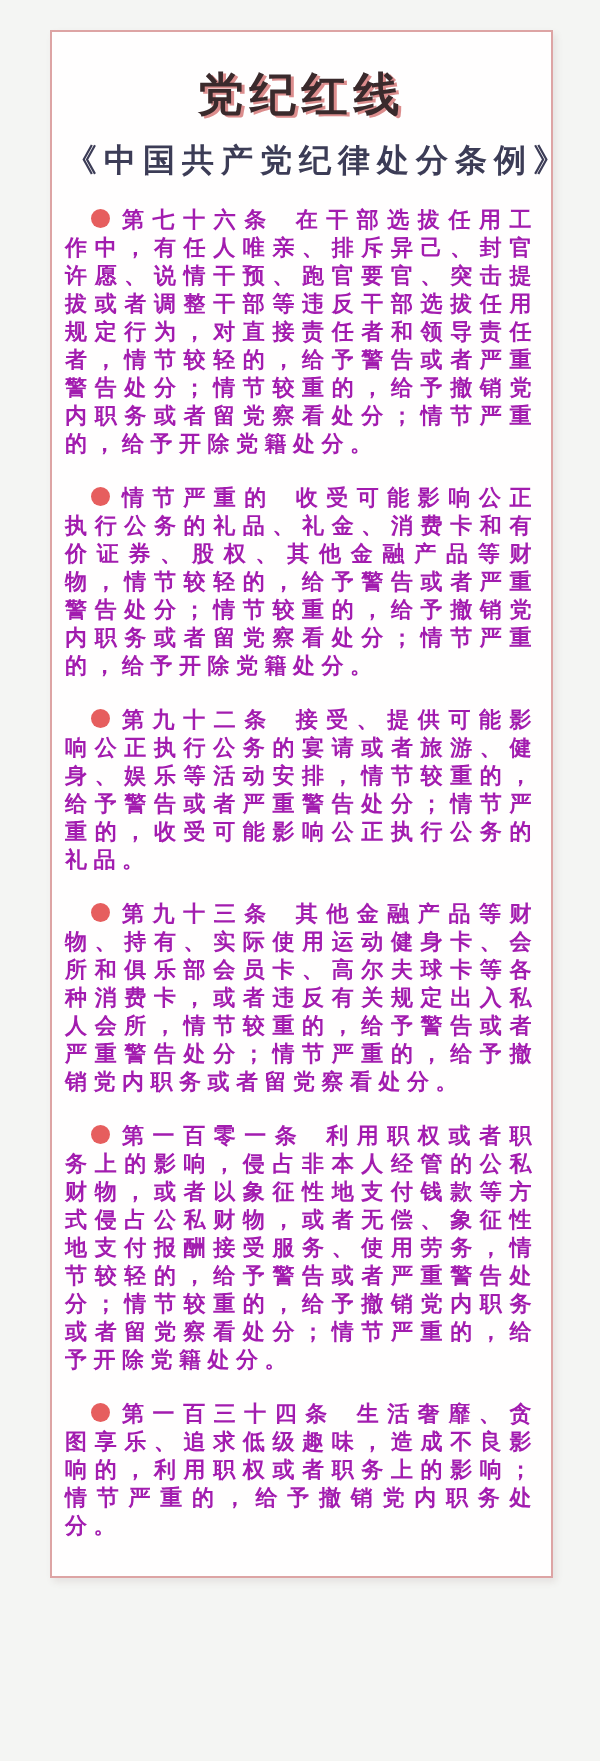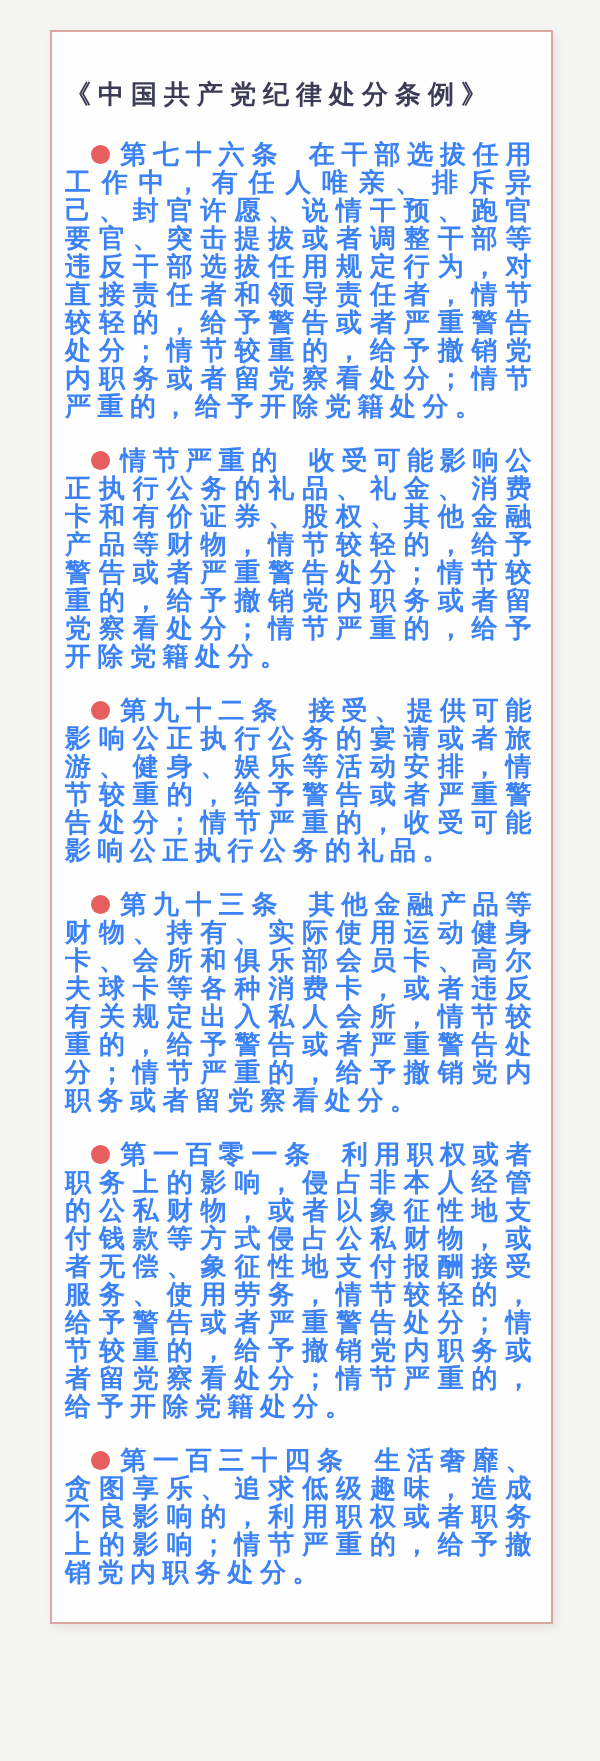--- a/index.html
+++ b/index.html
@@ -29,38 +29,38 @@
     text-align: center;
     font-size: 46px;
     line-height: 52px;
     font-weight: 900;
     letter-spacing: 6px;
     color: #3a2a2c;
     text-shadow: 3px 2px 0 #dc8d8d;
   }
   .subtitle {
     margin-top: 24px;
-    text-align: left;
-    font-size: 26px;
+    text-align: right;
+    font-size: 32px;
     line-height: 32px;
     font-weight: 700;
     letter-spacing: 7px;
     color: #3c3c56;
     white-space: nowrap;
   }
   .articles {
     margin-top: 30px;
   }
   .article {
     margin: 0 0 26px 0;
-    font-size: 26px;
+    font-size: 22px;
     line-height: 28px;
     font-weight: 700;
     letter-spacing: 6.5px;
-    color: #3b82f6;
+    color: #a21caf;
     text-align: justify;
     text-justify: inter-character;
     text-indent: 26px;
   }
   .article:last-child {
     margin-bottom: 0;
   }
   .article.continuation {
     text-indent: 58px;
   }
@@ -76,20 +76,21 @@
   .article-label {
     margin-right: 0.95em;
   }
 </style>
 </head>
 <body>
 
 <div class="page">
   <div class="card">
 
+    <h1 class="title">党纪红线</h1>
 
     <div class="subtitle">《中国共产党纪律处分条例》</div>
 
     <div class="articles">
 
       <p class="article"><span class="dot"></span><span class="article-label">第七十六条</span><span>在干部选拔任用工作中，有任人唯亲、排斥异己、封官许愿、说情干预、跑官要官、突击提拔或者调整干部等违反干部选拔任用规定行为，对直接责任者和领导责任者，情节较轻的，给予警告或者严重警告处分；情节较重的，给予撤销党内职务或者留党察看处分；情节严重的，给予开除党籍处分。</span></p>
 
       <p class="article"><span class="dot"></span><span class="article-label">情节严重的</span><span>收受可能影响公正执行公务的礼品、礼金、消费卡和有价证券、股权、其他金融产品等财物，情节较轻的，给予警告或者严重警告处分；情节较重的，给予撤销党内职务或者留党察看处分；情节严重的，给予开除党籍处分。</span></p>
 
       <p class="article"><span class="dot"></span><span class="article-label">第九十二条</span><span>接受、提供可能影响公正执行公务的宴请或者旅游、健身、娱乐等活动安排，情节较重的，给予警告或者严重警告处分；情节严重的，收受可能影响公正执行公务的礼品。</span></p>

